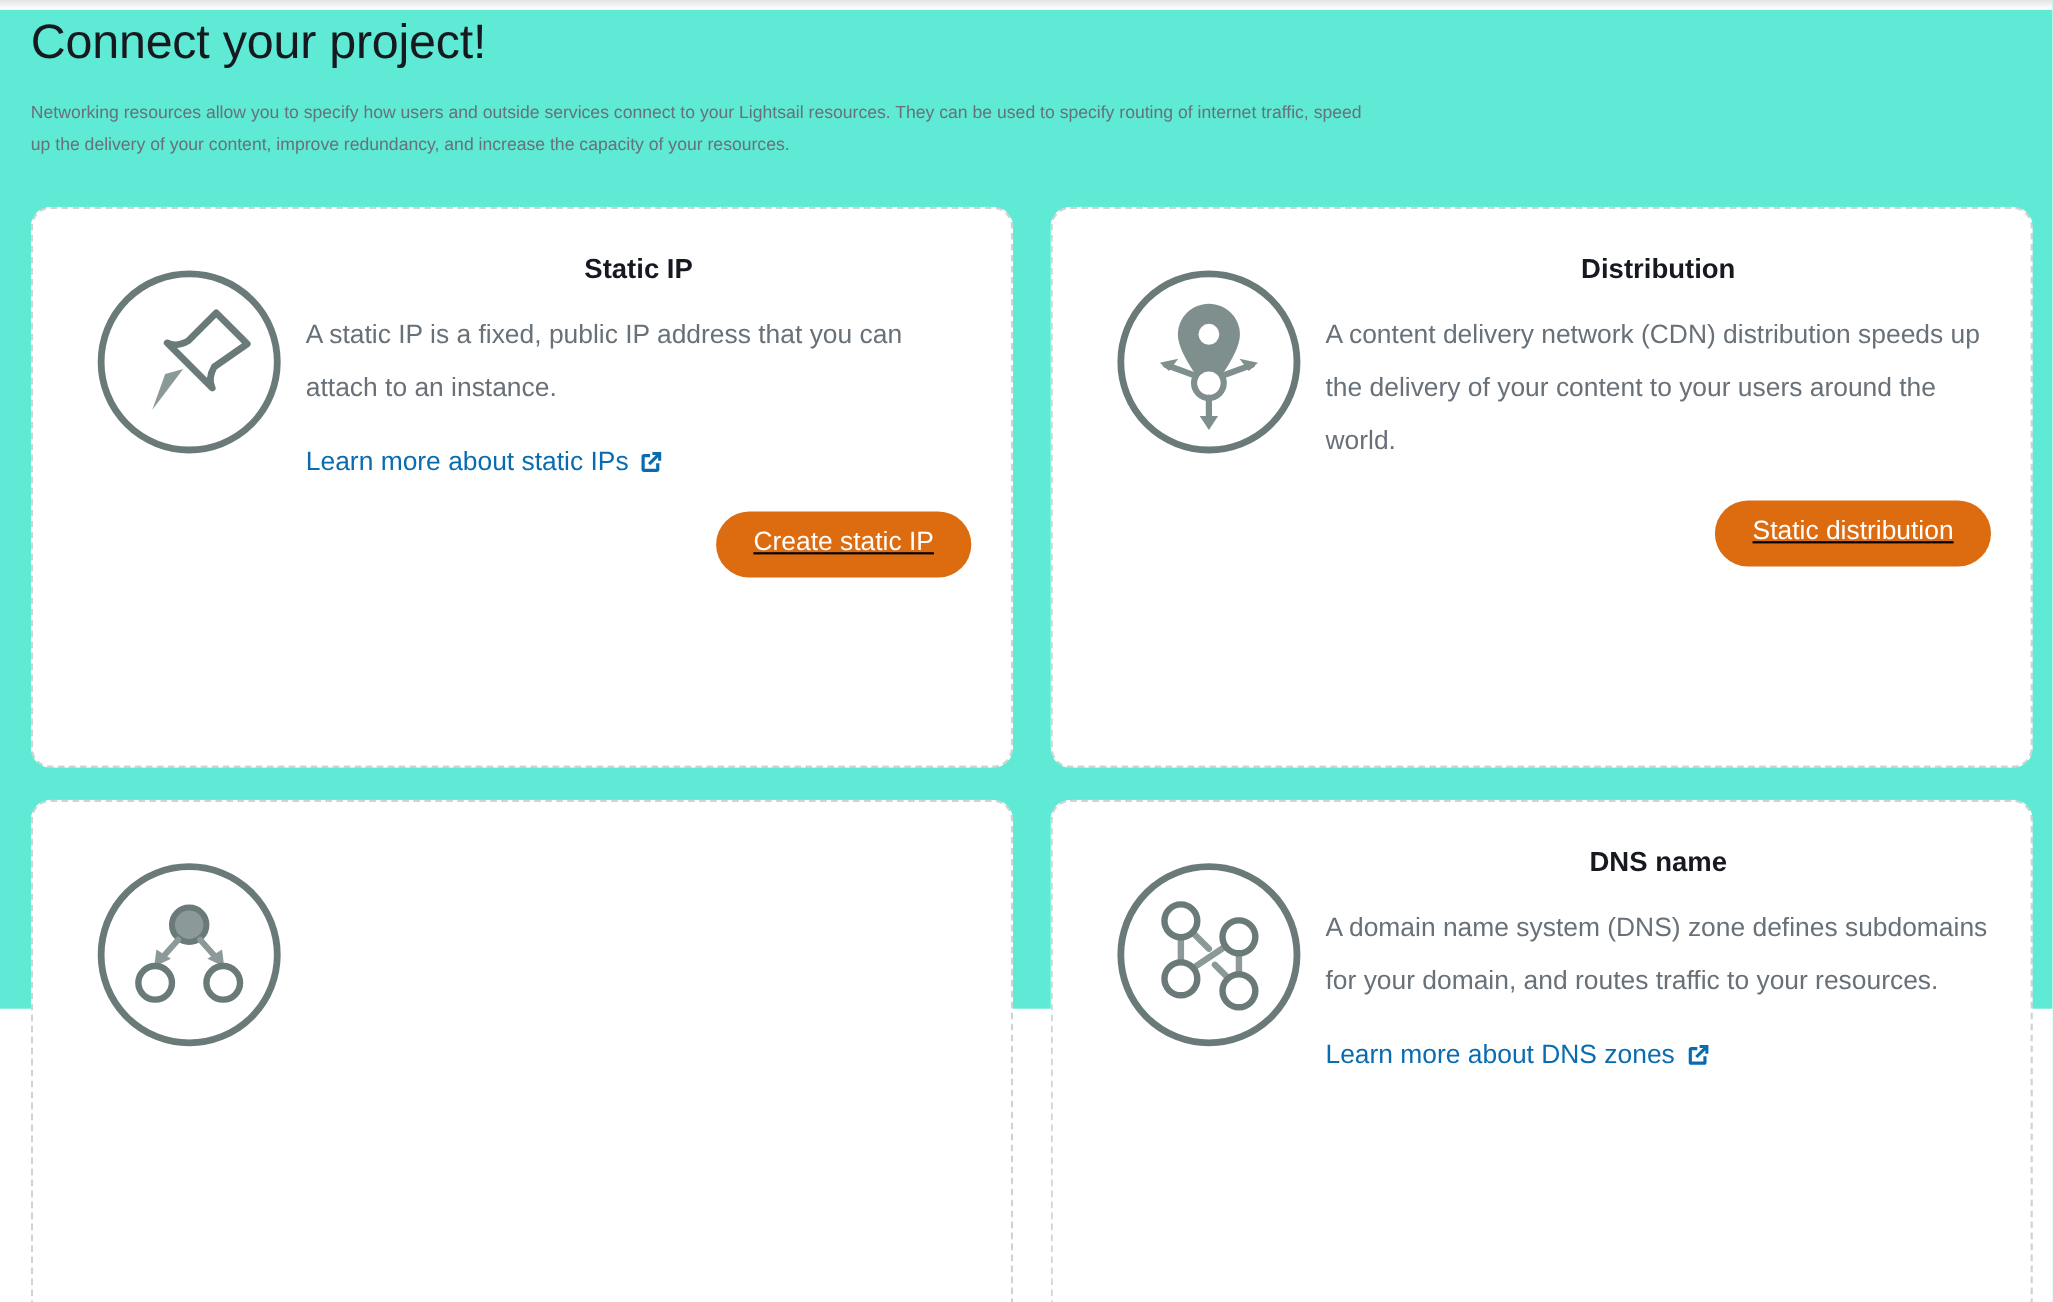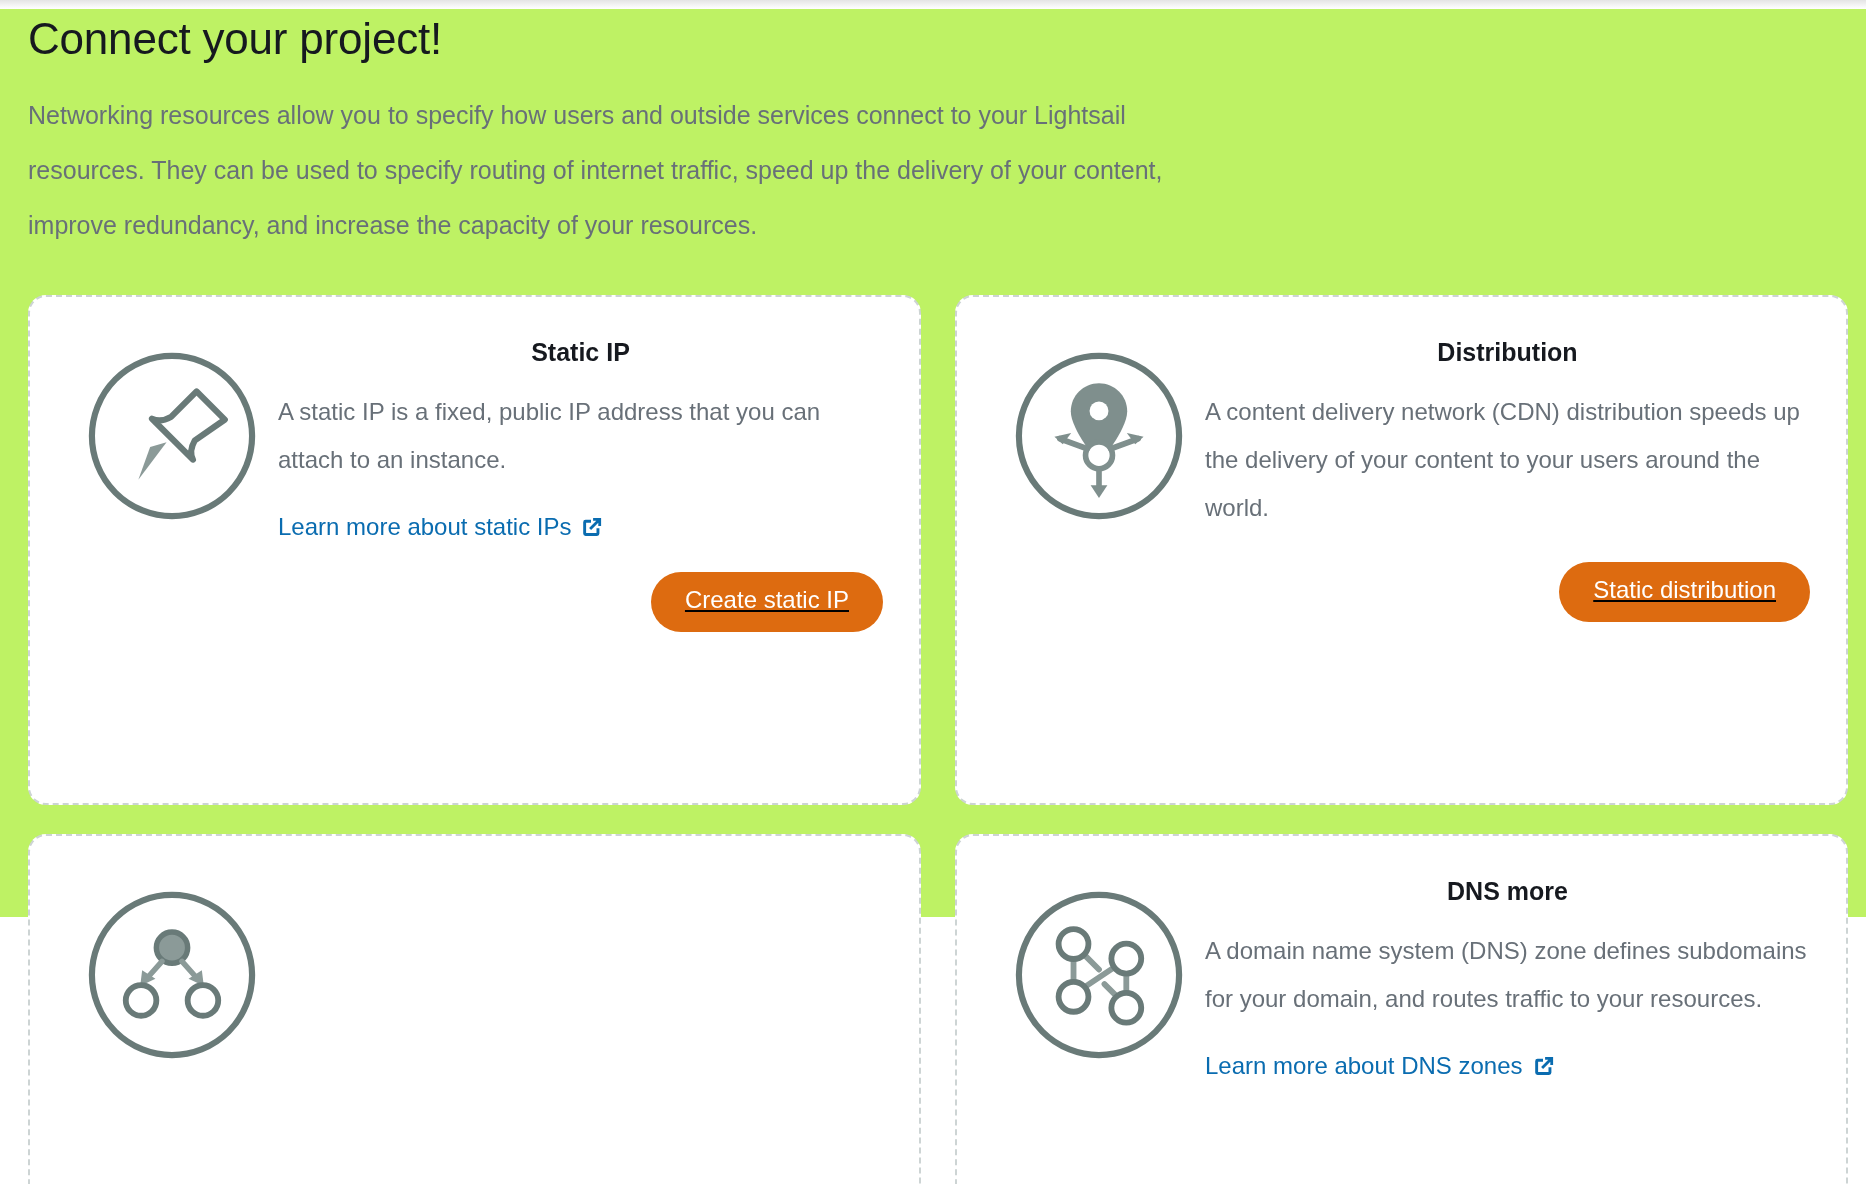--- a/index.html
+++ b/index.html
@@ -12,21 +12,21 @@
     height: 1184px;
     overflow: hidden;
     font-family: "Liberation Sans", sans-serif;
     -webkit-font-smoothing: antialiased;
   }
 
   #page {
     position: relative;
     width: 1866px;
     height: 917px;
-    background: #bef264;
+    background: #5eead4;
     box-sizing: border-box;
   }
 
   
   .top-shadow {
     position: absolute;
     top: 0; left: 0;
     width: 1866px;
     height: 9px;
     background: linear-gradient(to bottom, #e4e4e4 0%, #eeeeee 35%, #f8f8f8 70%, #ffffff 100%);
@@ -45,22 +45,22 @@
     font-size: 44px;
     font-weight: 300;
     color: #16191f;
     letter-spacing: -0.2px;
     margin: 0;
     padding-top: 4px;
     line-height: 1.2;
   }
 
   .page-desc {
-    font-size: 25px;
-    line-height: 55px;
+    font-size: 16px;
+    line-height: 29px;
     color: #687078;
     margin: 22px 0 0 0;
     max-width: 1210px;
   }
 
   .card-grid {
     margin-top: 42px;
     display: grid;
     grid-template-columns: 893px 893px;
     column-gap: 34px;
@@ -244,21 +244,21 @@
               <path d="M65 45 L65 59" stroke="#8b9a98" stroke-width="3.2" stroke-linecap="round"></path>
               <path d="M53 55 L61 63" stroke="#8b9a98" stroke-width="3.2" stroke-linecap="round"></path>
               <circle cx="36" cy="33" r="8.2" fill="#ffffff" stroke="#697a78" stroke-width="3.2"></circle>
               <circle cx="36" cy="62" r="8.2" fill="#ffffff" stroke="#697a78" stroke-width="3.2"></circle>
               <circle cx="65" cy="41" r="8.2" fill="#ffffff" stroke="#697a78" stroke-width="3.2"></circle>
               <circle cx="65" cy="68" r="8.2" fill="#ffffff" stroke="#697a78" stroke-width="3.2"></circle>
             </svg>
           </span>
         </div>
         <div class="card-body">
-          <h2 class="card-title">DNS more</h2>
+          <h2 class="card-title">DNS name</h2>
           <p class="card-desc">A domain name system (DNS) zone defines subdomains for your domain, and routes traffic to your resources.</p>
           <a class="card-link">
             <span>Learn more about DNS zones</span>
             <span class="ext">
               <svg class="icon-svg" width="24" height="24" viewBox="0 0 24 24" aria-hidden="true">
                 <path d="M3.2 7.2 a2.4 2.4 0 0 1 2.4-2.4 H11 v2.9 H6.1 v10.4 h10.4 V13.2 h2.9 v5.4 a2.4 2.4 0 0 1 -2.4 2.4 H5.6 a2.4 2.4 0 0 1 -2.4 -2.4 Z" fill="#0a6cb0"></path>
                 <path d="M13.1 2.9 h8 v8 h-2.8 V7.7 l-7.2 7.2 -2 -2 7.2 -7.2 h-3.2 Z" fill="#0a6cb0"></path>
               </svg>
             </span>
           </a>

